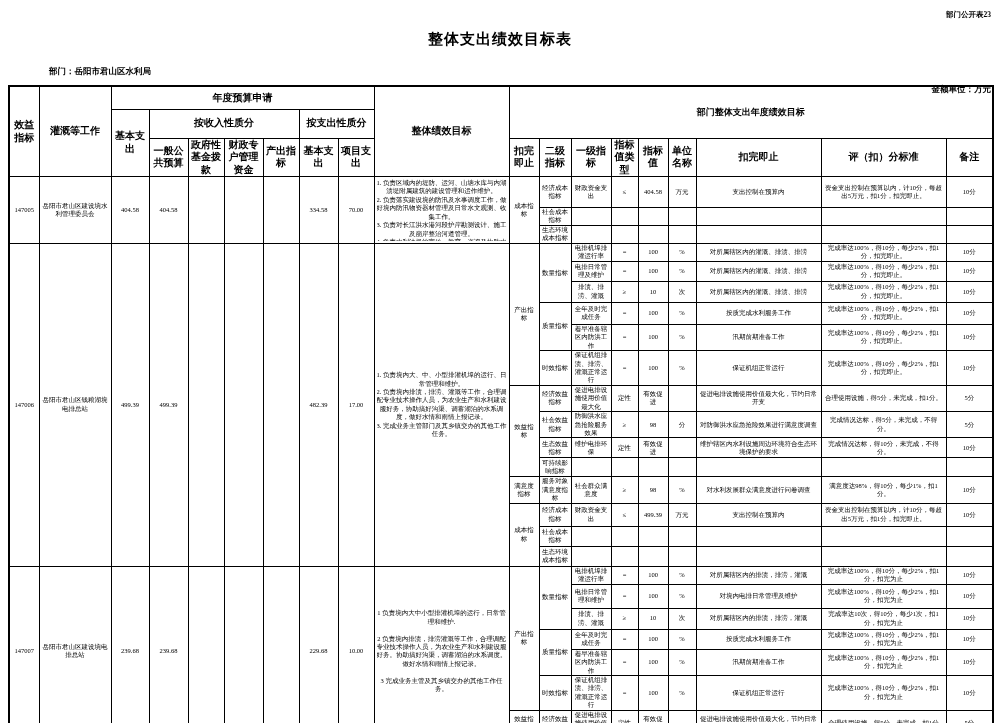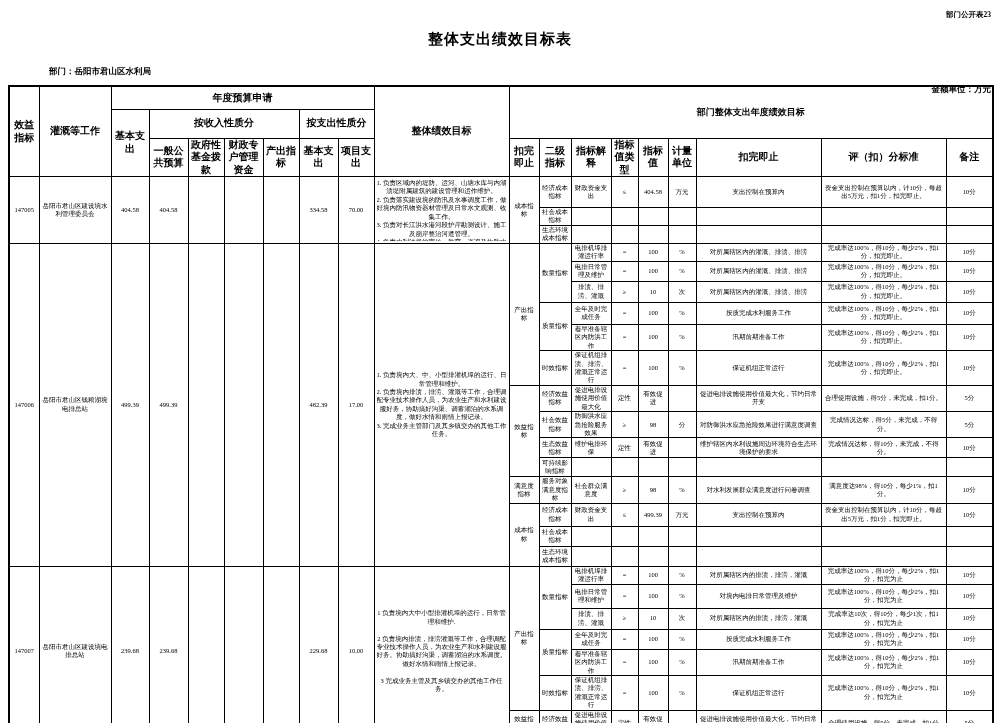--- a/index.html
+++ b/index.html
@@ -84,24 +84,24 @@
   </tr>
   <tr style="height:28px">
     <th>一般公共预算</th>
     <th>政府性基金拨款</th>
     <th>财政专户管理资金</th>
     <th>产出指标</th>
     <th>基本支出</th>
     <th>项目支出</th>
     <th>扣完即止</th>
     <th>二级指标</th>
-    <th>指标解释</th>
+    <th>一级指标</th>
     <th>指标值类型</th>
     <th>指标值</th>
-    <th>计量单位</th>
+    <th>单位名称</th>
     <th>扣完即止</th>
     <th>评（扣）分标准</th>
     <th>备注</th>
   </tr>
 
   <tr style="height:31px">
     <td rowspan="3">147005</td>
     <td rowspan="3" class="lft">岳阳市君山区建设垸水利管理委员会</td>
     <td rowspan="3" class="num">404.58</td>
     <td rowspan="3" class="num">404.58</td>

